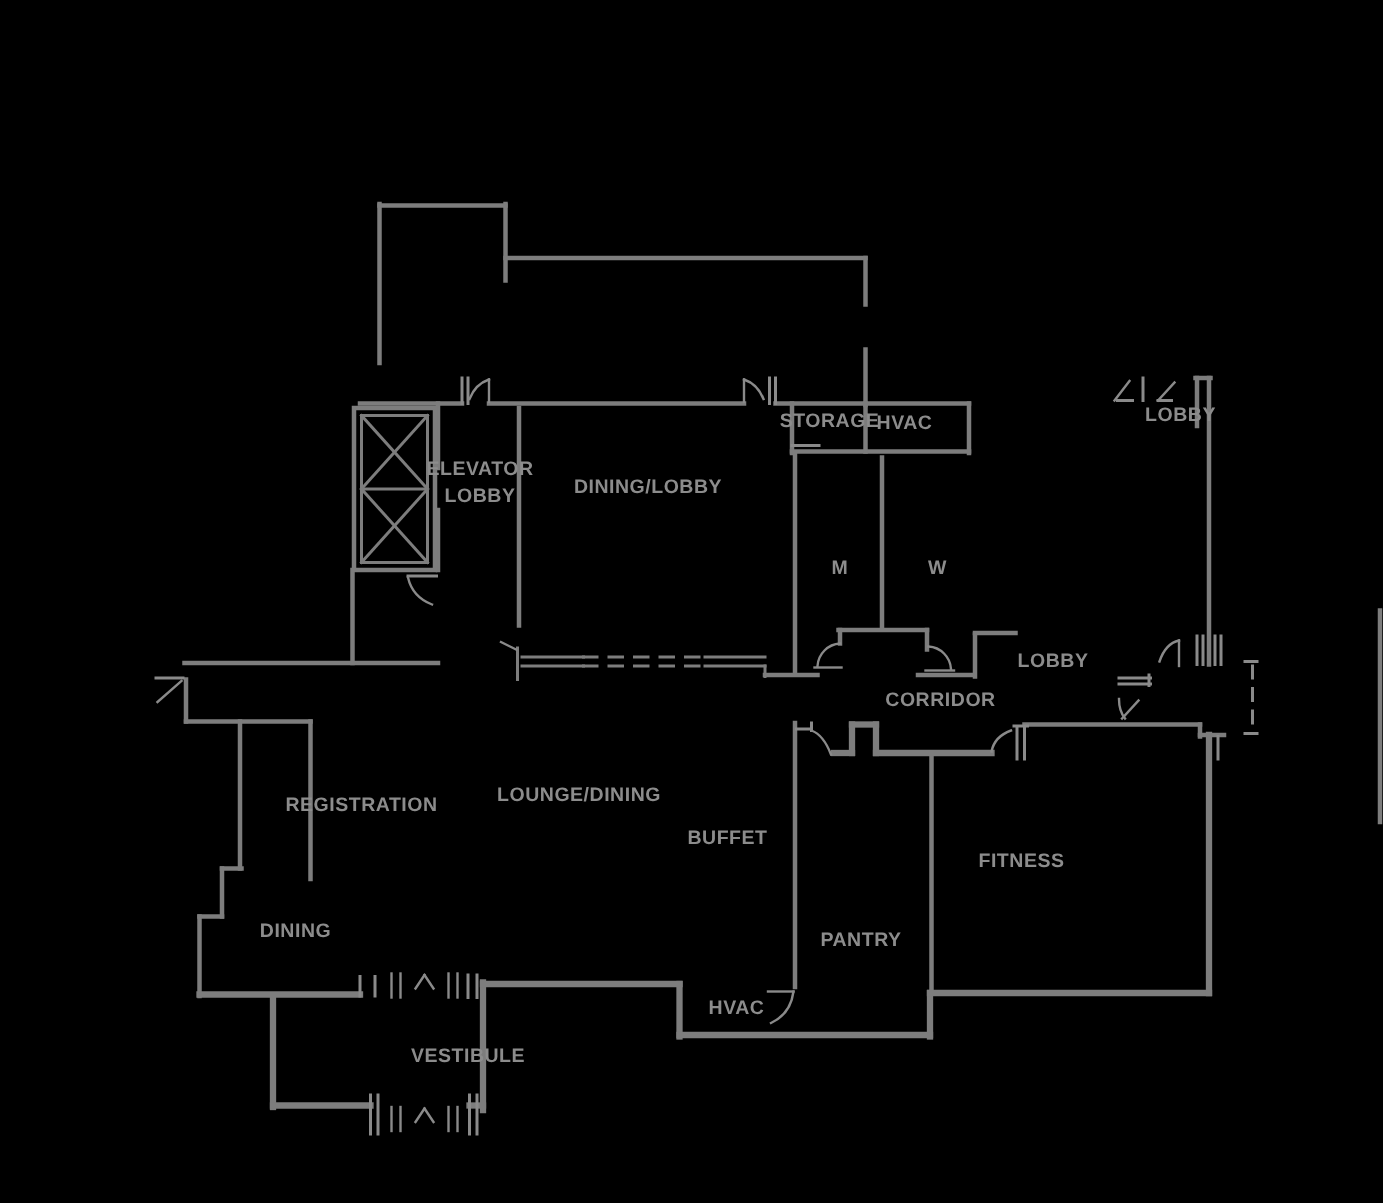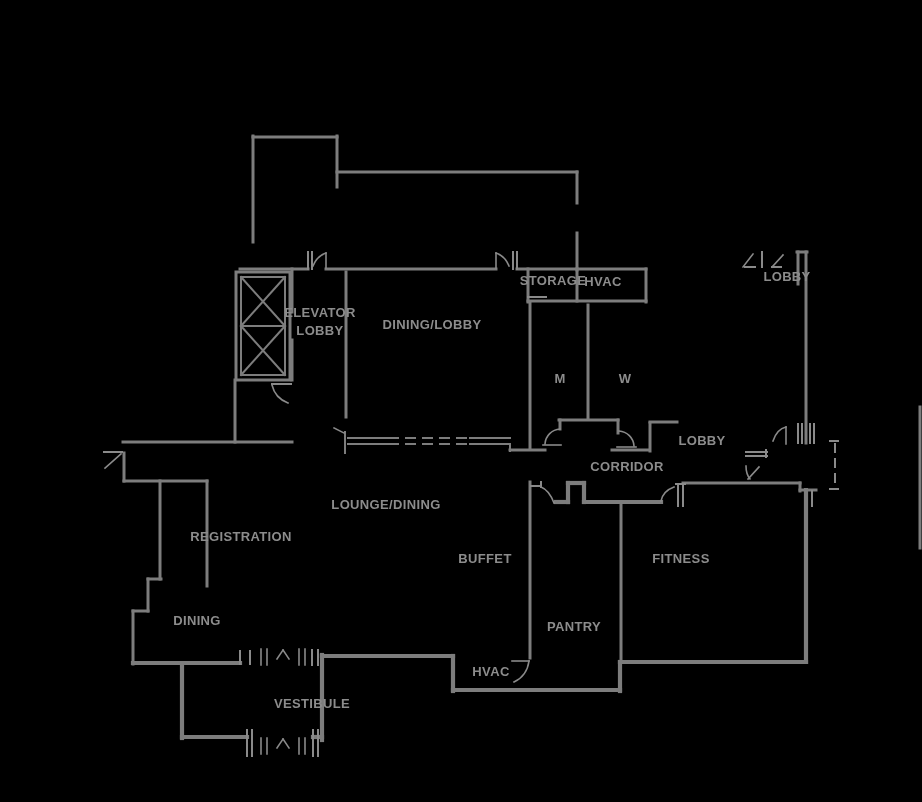--- a/index.html
+++ b/index.html
@@ -224,21 +224,21 @@
 LOBBY</div>
   <div class="room-label" style="left:432px;top:325px;">DINING/LOBBY</div>
   <div class="room-label" style="left:553px;top:281px;">STORAGE</div>
   <div class="room-label" style="left:603px;top:282px;">HVAC</div>
   <div class="room-label" style="left:787px;top:277px;">LOBBY</div>
   <div class="room-label" style="left:560px;top:379px;">M</div>
   <div class="room-label" style="left:625px;top:379px;">W</div>
   <div class="room-label" style="left:702px;top:441px;">LOBBY</div>
   <div class="room-label" style="left:627px;top:467px;">CORRIDOR</div>
   <div class="room-label" style="left:241px;top:537px;">REGISTRATION</div>
-  <div class="room-label" style="left:386px;top:505px;">LOUNGE/DINING</div>
+  <div class="room-label" style="left:386px;top:530px;">LOUNGE/DINING</div>
   <div class="room-label" style="left:485px;top:559px;">BUFFET</div>
   <div class="room-label" style="left:574px;top:581px;margin-top:46px;">PANTRY</div>
-  <div class="room-label" style="left:681px;top:559px;">FITNESS</div>
+  <div class="room-label" style="left:681px;top:574px;">FITNESS</div>
   <div class="room-label" style="left:197px;top:621px;">DINING</div>
   <div class="room-label" style="left:280px;top:704px;margin-left:32px;">VESTIBULE</div>
   <div class="room-label" style="left:491px;top:672px;">HVAC</div>
 
 </div>
 
 </body></html>

